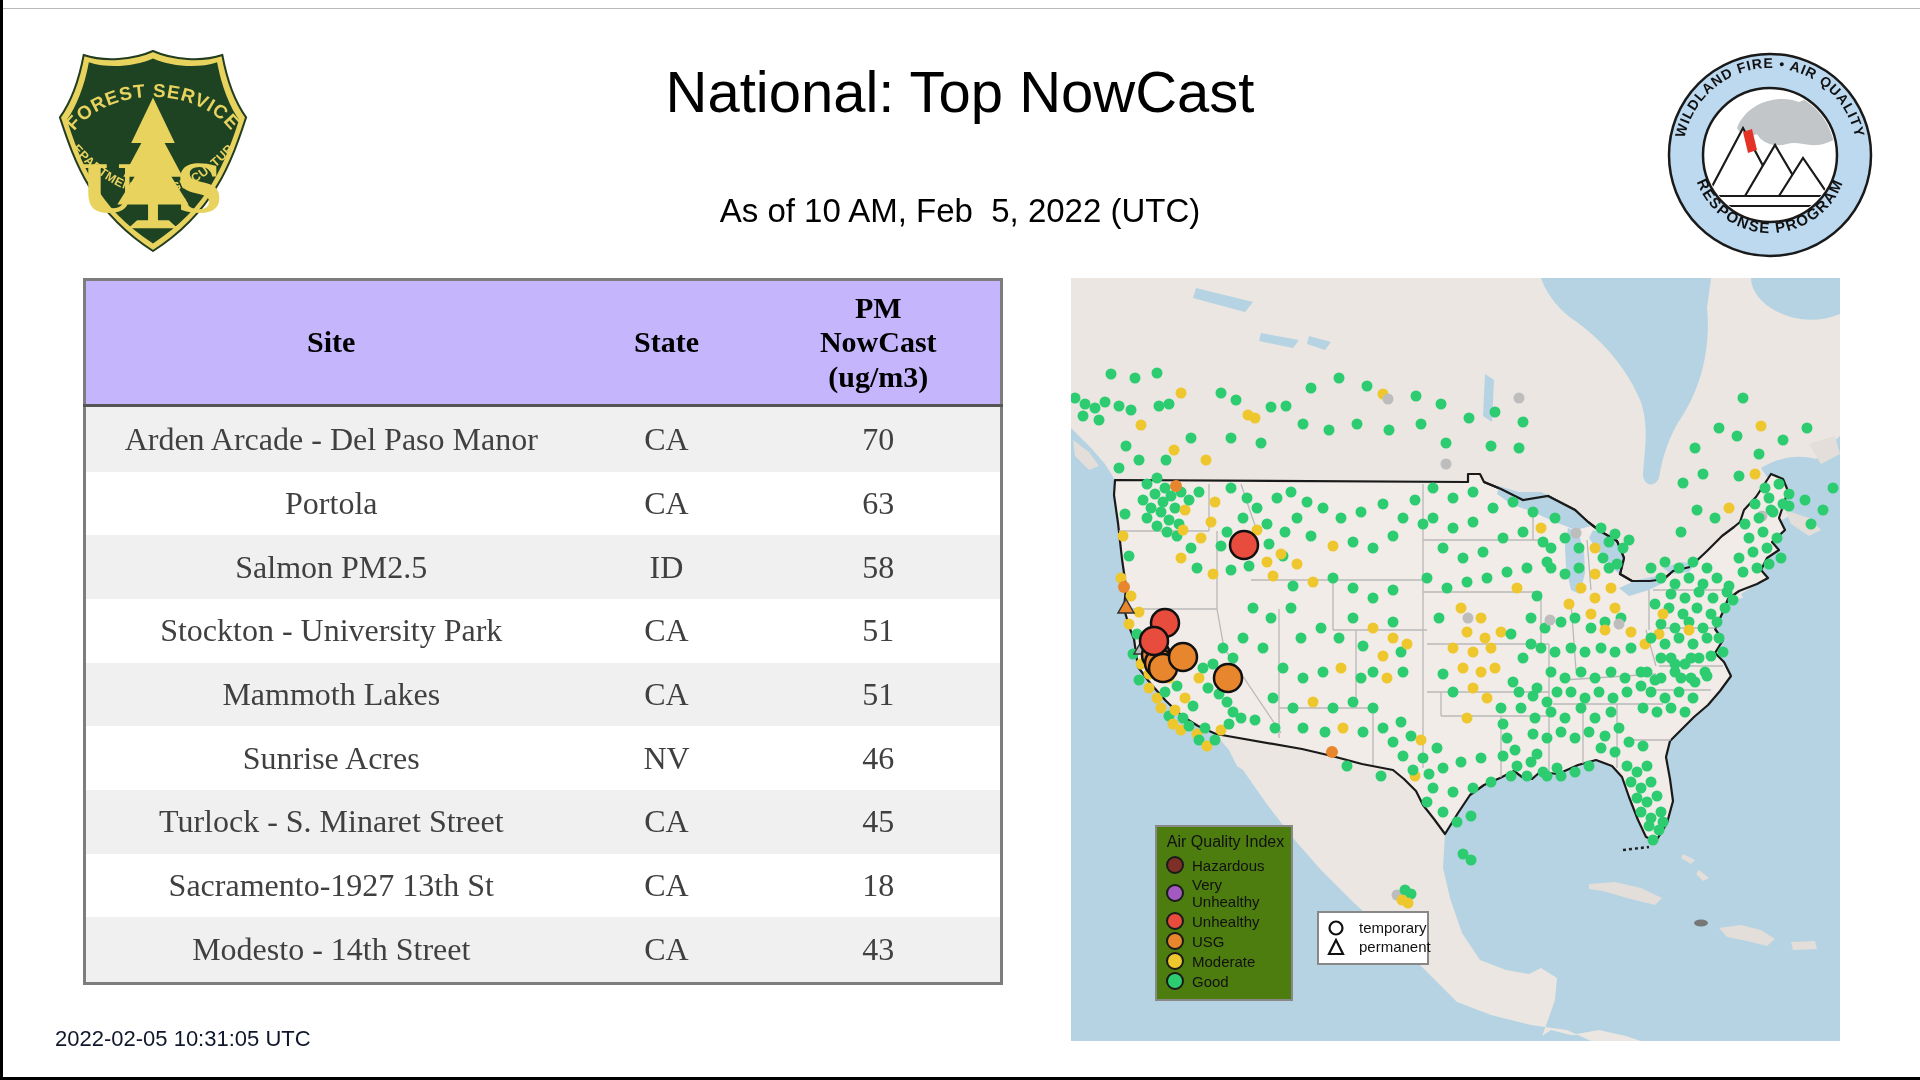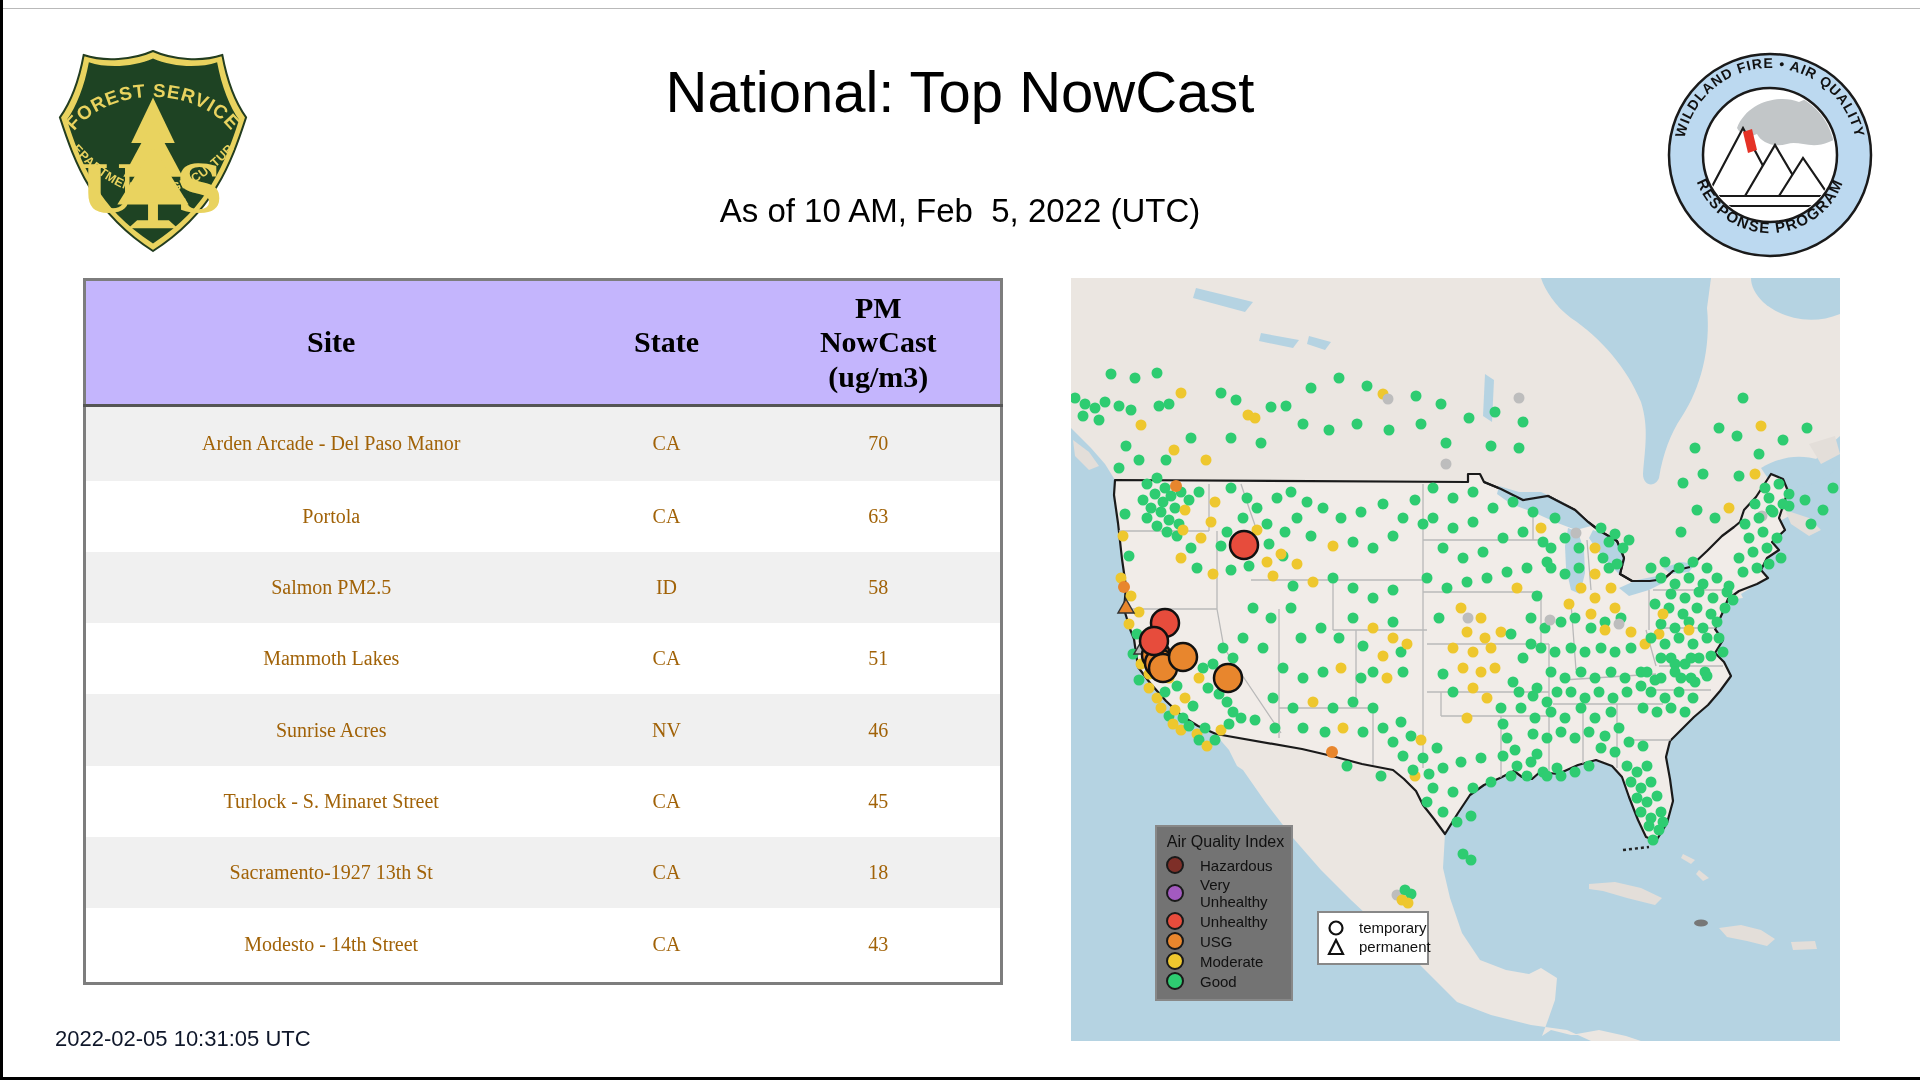--- a/index.html
+++ b/index.html
@@ -15,31 +15,31 @@
          font-size:33px;color:#000;}
   .timestamp{position:absolute;left:55px;top:1026px;font-size:22px;color:#0f172a;}
 
   
   table.aqi{position:absolute;left:83px;top:278px;width:917px;height:707px;
         border-collapse:collapse;table-layout:fixed;
         font-family:"Liberation Serif",serif;border:3px solid #7d7d7d;}
   table.aqi thead th{background:#c4b5fd;font-weight:bold;font-size:30px;height:121px;
         border-bottom:3px solid #555;text-align:center;vertical-align:middle;
         white-space:pre-line;line-height:1.15;}
-  table.aqi tbody td{font-size:20px;text-align:center;vertical-align:middle;color:#a16207;}
+  table.aqi tbody td{font-size:32px;text-align:center;vertical-align:middle;color:#404040;}
   table.aqi tbody tr:nth-child(odd){background:#f0f0f0;}
   table.aqi tbody tr:nth-child(even){background:#ffffff;}
 
   
   .map{position:absolute;left:1071px;top:278px;width:769px;height:763px;}
   .map svg.base{position:absolute;left:0;top:0;}
-  .aqi-legend{position:absolute;left:84px;top:547px;width:138px;background:#737373;
+  .aqi-legend{position:absolute;left:84px;top:547px;width:138px;background:#4d7c0f;
         border:2px solid #888;padding:6px 6px 7px 9px;box-sizing:border-box;}
   .aqi-legend .lg-title{font-size:16px;text-align:center;margin-bottom:5px;color:#111;}
-  .lg-row{display:flex;align-items:center;gap:16px;margin:2px 0;font-size:15px;color:#111;}
+  .lg-row{display:flex;align-items:center;gap:8px;margin:2px 0;font-size:15px;color:#111;}
   .lg-dot{width:14px;height:14px;border-radius:50%;border:2px solid #1a1a1a;flex:none;}
   .marker-legend{position:absolute;left:246px;top:633px;width:112px;background:#fff;
         border:2px solid #888;padding:6px 8px;box-sizing:border-box;}
   .mk-row{display:flex;align-items:center;gap:14px;font-size:15px;color:#111;line-height:1.25;}
   .mk-shape{flex:none;display:flex;}
 </style>
 </head>
 <body>
 <div id="stage">
 
@@ -125,20 +125,25 @@
         </tr>
         <tr>
           <td>Portola</td>
           <td>CA</td>
           <td>63</td>
         </tr>
         <tr>
           <td>Salmon PM2.5</td>
           <td>ID</td>
           <td>58</td>
+        </tr>
+        <tr>
+          <td>Stockton - University Park</td>
+          <td>CA</td>
+          <td>51</td>
         </tr>
         <tr>
           <td>Mammoth Lakes</td>
           <td>CA</td>
           <td>51</td>
         </tr>
         <tr>
           <td>Sunrise Acres</td>
           <td>NV</td>
           <td>46</td>

